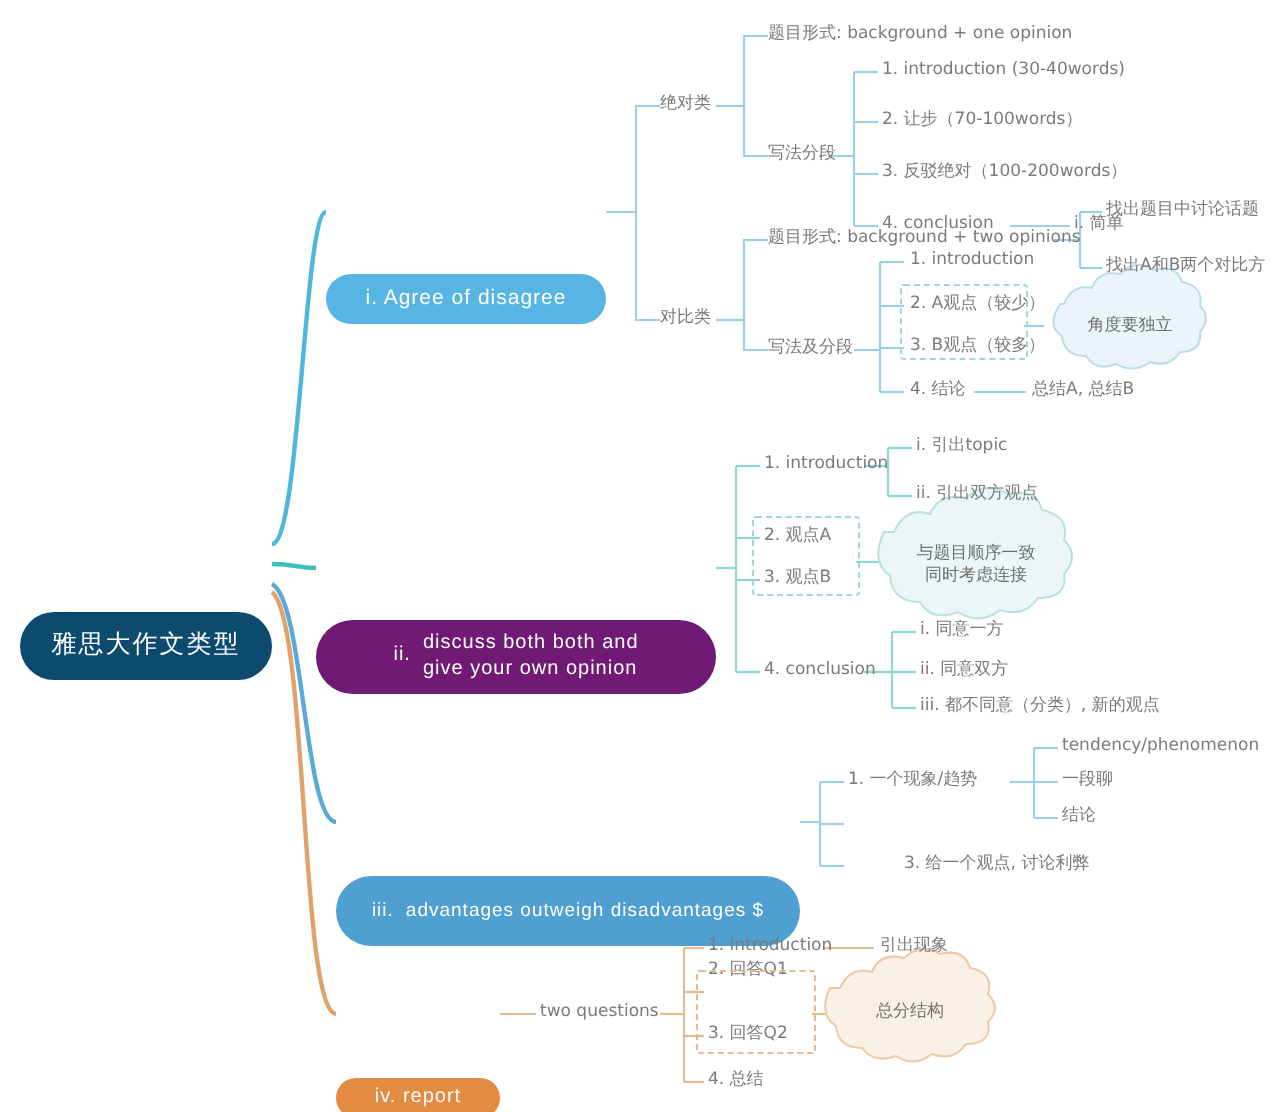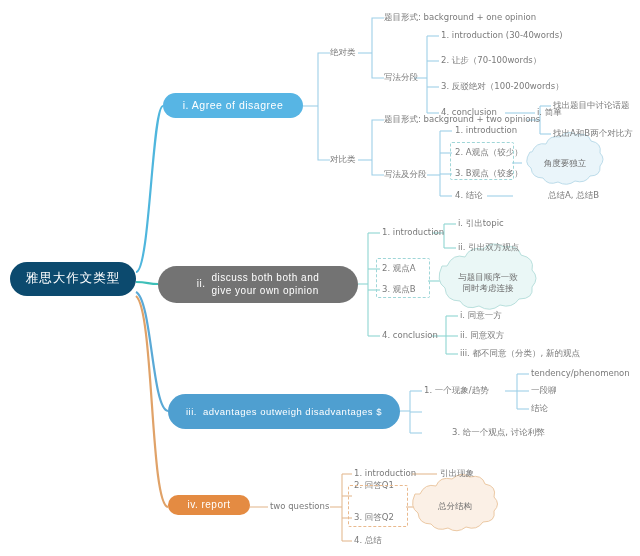--- a/index.html
+++ b/index.html
@@ -6,33 +6,33 @@
   body{
     width:640px;height:556px;position:relative;overflow:hidden;
     font-family:"Liberation Sans","DejaVu Sans",sans-serif;
     color:#6d6d6d;
   }
   #canvas{position:absolute;inset:0;width:640px;height:556px;}
   .svgwrap{position:absolute;left:0;top:0;width:640px;height:556px;pointer-events:none;}
 
   .node{
     position:absolute;box-sizing:border-box;display:flex;align-items:center;justify-content:center;
-    color:#ffffff;letter-spacing:.5px;text-align:center;line-height:1.25;
+    color:#ffffff;letter-spacing:.5px;text-align:center;line-height:1.25;margin-top:44px;
   }
   .node-root{
     left:10px;top:262px;width:126px;height:34px;border-radius:17px;
     background:#0c4a6e;font-size:12.5px;letter-spacing:1px;
   }
   .node-b1{
     left:163px;top:93px;width:140px;height:25px;border-radius:13px;
     background:#57b5e4;font-size:10.5px;
   }
   .node-b2{
     left:158px;top:266px;width:200px;height:37px;border-radius:19px;
-    background:#737373;font-size:10px;padding:0 8px;
+    background:#701a75;font-size:10px;padding:0 8px;
   }
   .node-b2 .numlead{margin-right:6px;}
   .node-b3{
     left:168px;top:394px;width:232px;height:35px;border-radius:18px;
     background:#4f9fd0;font-size:9.5px;padding:0 10px;
   }
   .node-b3 .numlead{margin-right:6px;}
   .node-b4{
     left:168px;top:495px;width:82px;height:20px;border-radius:12px;
     background:#e48b42;font-size:10px;
@@ -187,21 +187,21 @@
   <div class="lbl cn" style="left:330px;top:155px;">对比类</div>
   <div class="lbl cn" style="left:384px;top:115px;">题目形式: background + two opinions</div>
   <div class="lbl cn" style="left:384px;top:170px;">写法及分段</div>
   <div class="lbl cn" style="left:553px;top:101px;">找出题目中讨论话题</div>
   <div class="lbl cn" style="left:553px;top:129px;">找出A和B两个对比方</div>
 
   <div class="lbl cn" style="left:455px;top:126px;">1. introduction</div>
   <div class="lbl cn" style="left:455px;top:148px;">2. A观点（较少）</div>
   <div class="lbl cn" style="left:455px;top:169px;">3. B观点（较多）</div>
   <div class="lbl cn" style="left:455px;top:191px;">4. 结论</div>
-  <div class="lbl cn" style="left:516px;top:191px;margin-left:32px;">总结A, 总结B</div>
+  <div class="lbl cn" style="left:516px;top:191px;">总结A, 总结B</div>
   <div class="dashbox" style="left:450px;top:142px;width:62px;height:36px;"></div>
   <div class="cloudtext" style="left:534px;top:158px;width:62px;">角度要独立</div>
 
   <div class="node node-b2">
     <span class="numlead">ii.</span>
     <span class="twocol">
       <span>discuss both both and</span>
       <span>give your own opinion</span>
     </span>
   </div>

